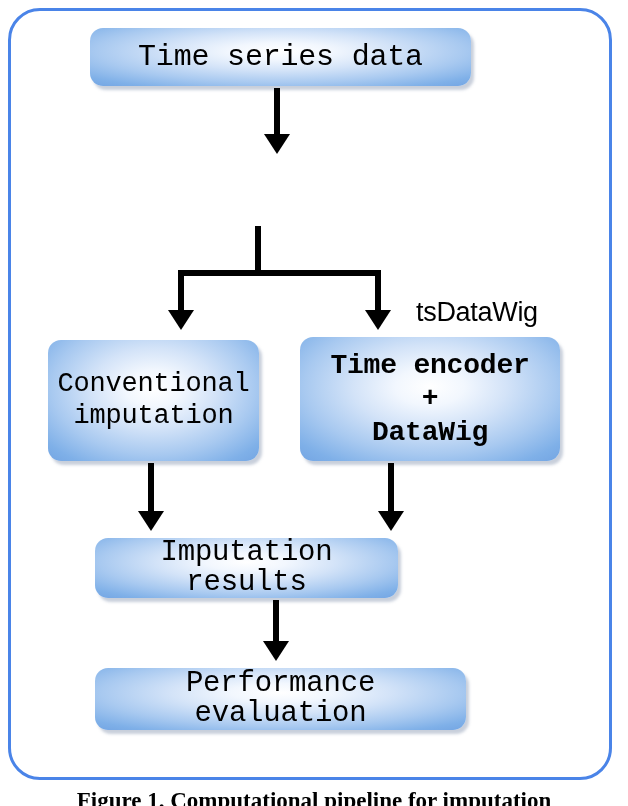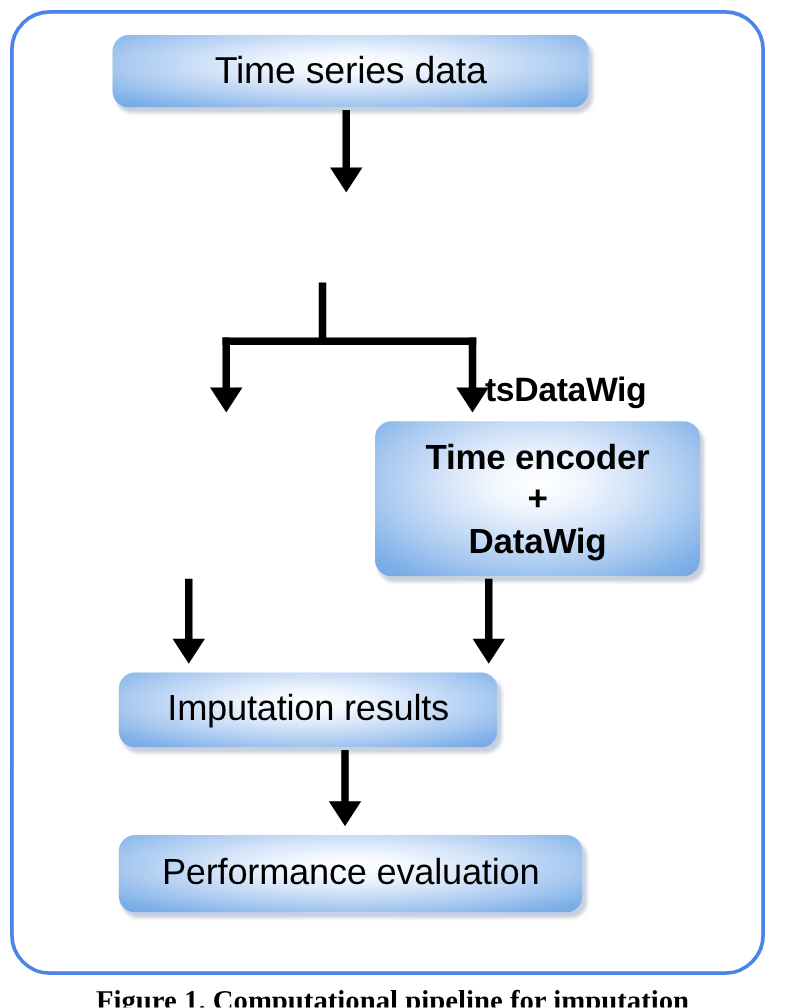--- a/index.html
+++ b/index.html
@@ -53,20 +53,21 @@
     justify-content: center;
     text-align: center;
     color: #000000;
     line-height: 1.02;
     letter-spacing: -0.2px;
   }
   .node-label {
     display: block;
     width: 100%;
     white-space: pre-line;
+    font-family: Liberation Mono, monospace;
   }
 
   #node-time-series-data {
     left: 90px;  top: 28px;  width: 381px; height: 58px;
     font-size: 30px;
   }
   #node-masking {
     left: 175px; top: 158px; width: 166px; height: 68px;
     font-size: 28px;
   }
@@ -108,22 +109,23 @@
     height: 0;
     border-left: 13px solid transparent;
     border-right: 13px solid transparent;
     border-top: 20px solid #000000;
   }
 
   
   .float-label {
     position: absolute;
     color: #000000;
-    font-weight: bold;
+    font-weight: normal;
     white-space: nowrap;
+    margin-left: 28px;
   }
   #label-tsdatawig {
     left: 388px;
     top: 297px;
     font-size: 27px;
     letter-spacing: -0.3px;
   }
 
   
   .caption {
@@ -157,20 +159,24 @@
 
   <div class="conn-v" style="left:255px; top:226px; height:48px;"></div>
   <div class="conn-h" style="left:178px; top:270px; width:203px;"></div>
   <div class="conn-v" style="left:178px; top:270px; height:44px;"></div>
   <div class="arrowhead" style="left:168px; top:310px;"></div>
   <div class="conn-v" style="left:375px; top:270px; height:44px;"></div>
   <div class="arrowhead" style="left:365px; top:310px;"></div>
 
   <div class="float-label" id="label-tsdatawig">tsDataWig</div>
 
+  <div class="node" id="node-conventional-imputation">
+    <span class="node-label">Conventional
+imputation</span>
+  </div>
 
   <div class="node" id="node-time-encoder-datawig">
     <span class="node-label">Time encoder
 +
 DataWig</span>
   </div>
 
   <div class="conn-v" style="left:148px; top:463px; height:52px;"></div>
   <div class="arrowhead" style="left:138px; top:511px;"></div>
 

